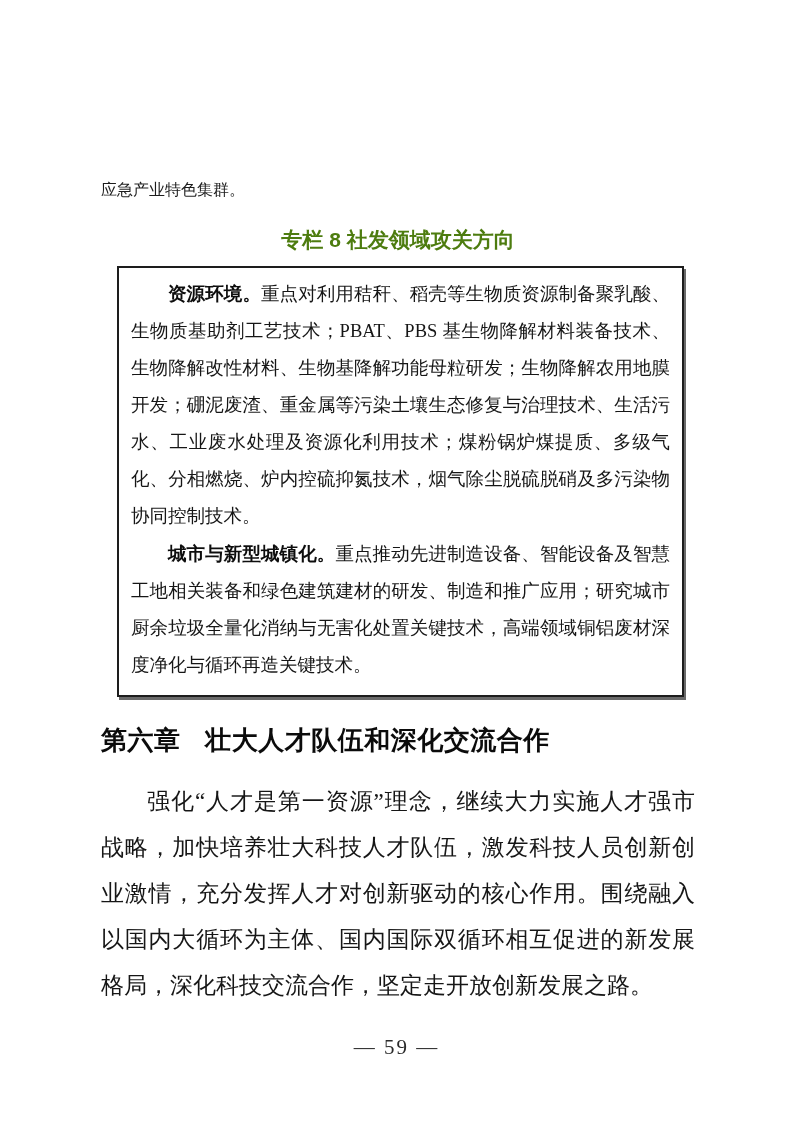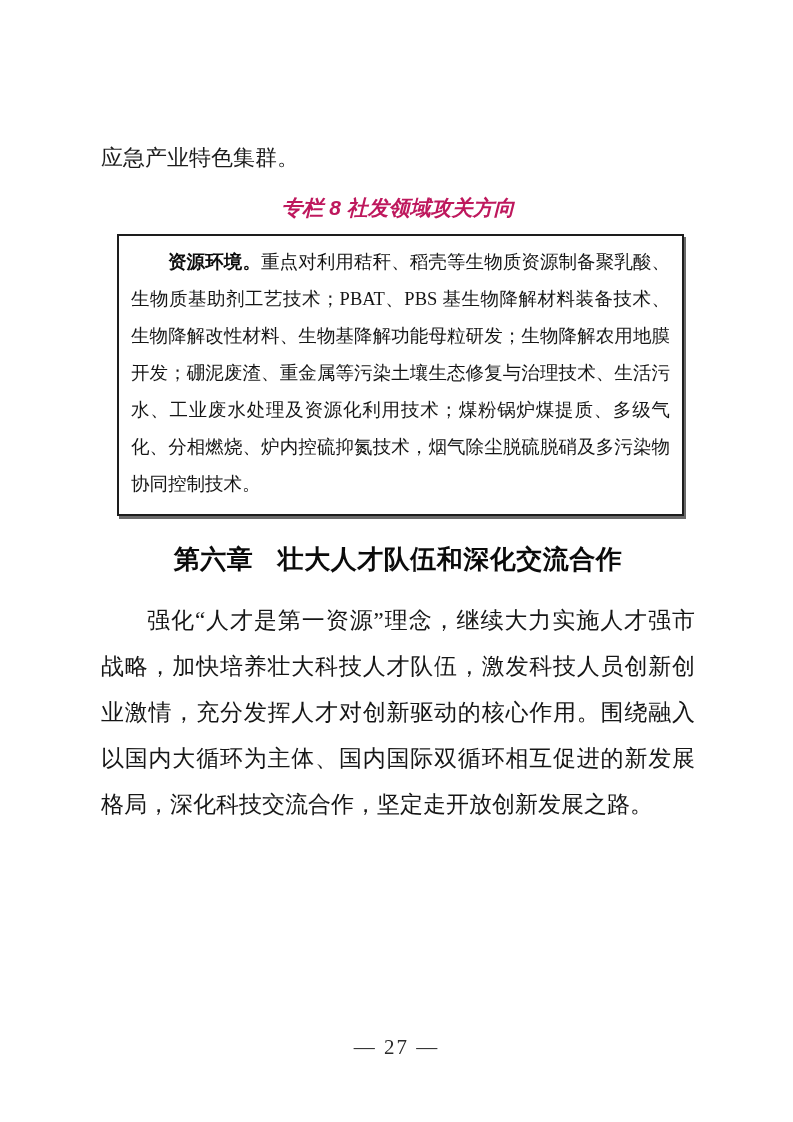--- a/index.html
+++ b/index.html
@@ -11,33 +11,33 @@
     margin: 0 auto;
     background: #ffffff;
     font-family: "Liberation Serif", "DejaVu Serif", serif;
     color: #1c1c1c;
     overflow: hidden;
   }
   .content {
     padding: 143px 98px 0 101px;
   }
   .intro-line {
-    font-size: 22px;
+    font-size: 16px;
     line-height: 30px;
     text-align: left;
+    margin-top: 32px;
   }
   .column-title {
     margin-top: 22px;
     text-align: center;
     font-family: "Liberation Sans", "DejaVu Sans", sans-serif;
     font-weight: bold;
     font-size: 21px;
     line-height: 26px;
-    color: #be185d;
-    font-style: italic;
+    color: #4d7c0f;
   }
   .column-box {
     margin: 13px 11px 0 16px;
     border: 2px solid #1d1d1d;
     box-shadow: 2px 3px 0 #6a6a6a;
     padding: 7px 12px 11px 12px;
     background: #ffffff;
   }
   .box-para {
     font-size: 18.5px;
@@ -47,21 +47,21 @@
     text-indent: 2em;
     color: #161616;
   }
   .box-lead {
     font-family: "Liberation Sans", "DejaVu Sans", sans-serif;
     font-weight: bold;
     color: #0d0d0d;
   }
   .chapter-heading {
     margin-top: 27px;
-    text-align: center;
+    text-align: left;
     font-weight: bold;
     font-size: 26px;
     line-height: 34px;
     color: #0b0b0b;
     letter-spacing: 0.5px;
   }
   .chapter-number { margin-right: 0.95em; }
   .body-para {
     margin-top: 21px;
     font-size: 23px;
@@ -87,24 +87,25 @@
 
 <div class="page">
   <div class="content">
 
     <p class="intro-line">应急产业特色集群。</p>
 
     <h2 class="column-title">专栏 8  社发领域攻关方向</h2>
 
     <div class="column-box">
       <p class="box-para"><span class="box-lead">资源环境。</span><span>重点对利用秸秆、稻壳等生物质资源制备聚乳酸、生物质基助剂工艺技术；PBAT、PBS 基生物降解材料装备技术、生物降解改性材料、生物基降解功能母粒研发；生物降解农用地膜开发；硼泥废渣、重金属等污染土壤生态修复与治理技术、生活污水、工业废水处理及资源化利用技术；煤粉锅炉煤提质、多级气化、分相燃烧、炉内控硫抑氮技术，烟气除尘脱硫脱硝及多污染物协同控制技术。</span></p>
+      <p class="box-para"><span class="box-lead">城市与新型城镇化。</span><span>重点推动先进制造设备、智能设备及智慧工地相关装备和绿色建筑建材的研发、制造和推广应用；研究城市厨余垃圾全量化消纳与无害化处置关键技术，高端领域铜铝废材深度净化与循环再造关键技术。</span></p>
     </div>
 
     <h1 class="chapter-heading">
       <span class="chapter-number">第六章</span><span>壮大人才队伍和深化交流合作</span>
     </h1>
 
     <p class="body-para">强化“人才是第一资源”理念，继续大力实施人才强市战略，加快培养壮大科技人才队伍，激发科技人员创新创业激情，充分发挥人才对创新驱动的核心作用。围绕融入以国内大循环为主体、国内国际双循环相互促进的新发展格局，深化科技交流合作，坚定走开放创新发展之路。</p>
 
   </div>
 
-  <div class="page-footer">— 27 —</div>
+  <div class="page-footer">— 59 —</div>
 </div>
 
 </body></html>

